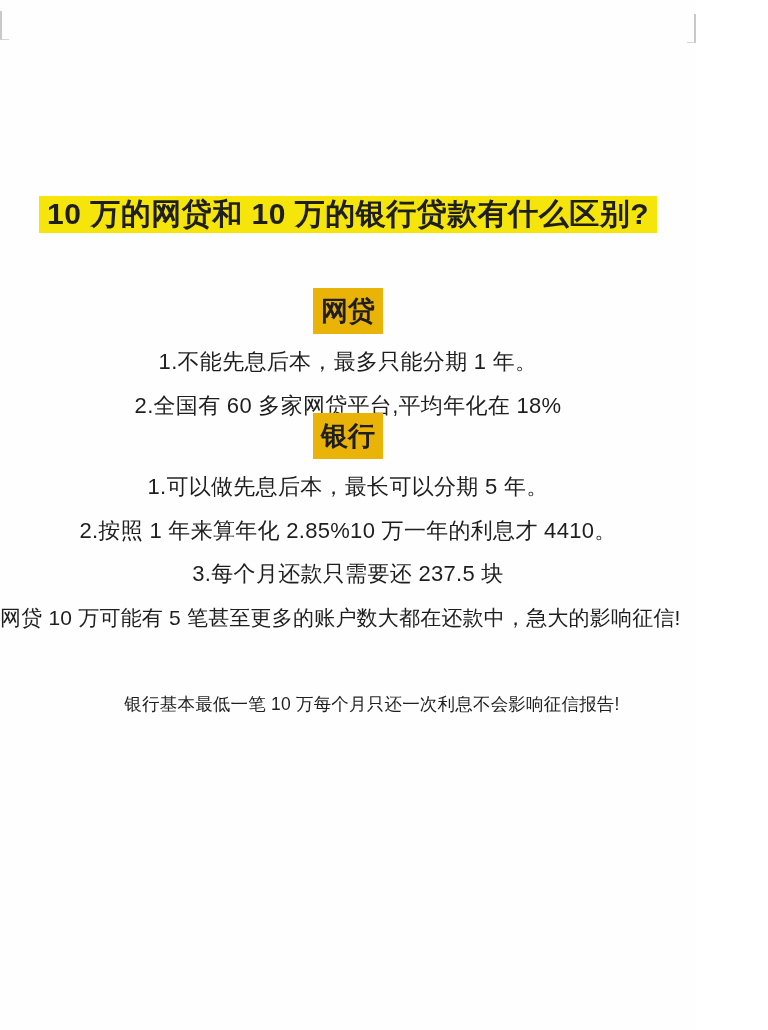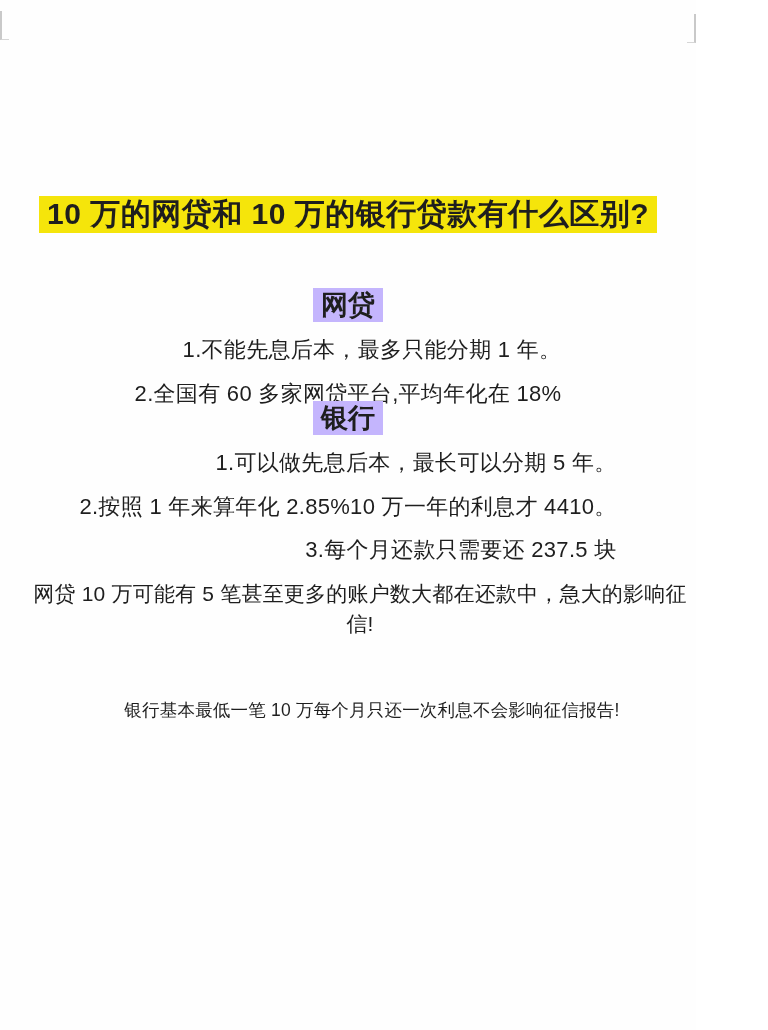--- a/index.html
+++ b/index.html
@@ -50,40 +50,38 @@
   .badge-row {
     text-align: center;
   }
   .badge-row.first { margin-top: 52px; }
   .badge-row.mid   { margin-top: -14px; }
   .badge {
     display: inline-block;
     font-size: 27px;
     font-weight: 700;
     line-height: 34px;
-    padding: 0 8px;
-    background: #c4b5fd;
+    padding: 6px 8px;
+    background: #eab308;
   }
   ul.items {
     list-style: none;
     margin: 6px auto 0 auto;
     padding: 0;
     width: fit-content;
-    text-align: right;
+    text-align: center;
     font-size: 22px;
     line-height: 43.5px;
     letter-spacing: 0.3px;
   }
   .compare-line {
     margin: 7px 0 0 0;
-    text-align: center;
     font-size: 21px;
     line-height: 30px;
     letter-spacing: 0.2px;
-    padding-left: 24px;
   }
   .final-line {
     margin: 58px 0 0 0;
     text-align: center;
     font-size: 17.5px;
     line-height: 26px;
     letter-spacing: 0.2px;
     padding-left: 48px;
   }
 </style>

